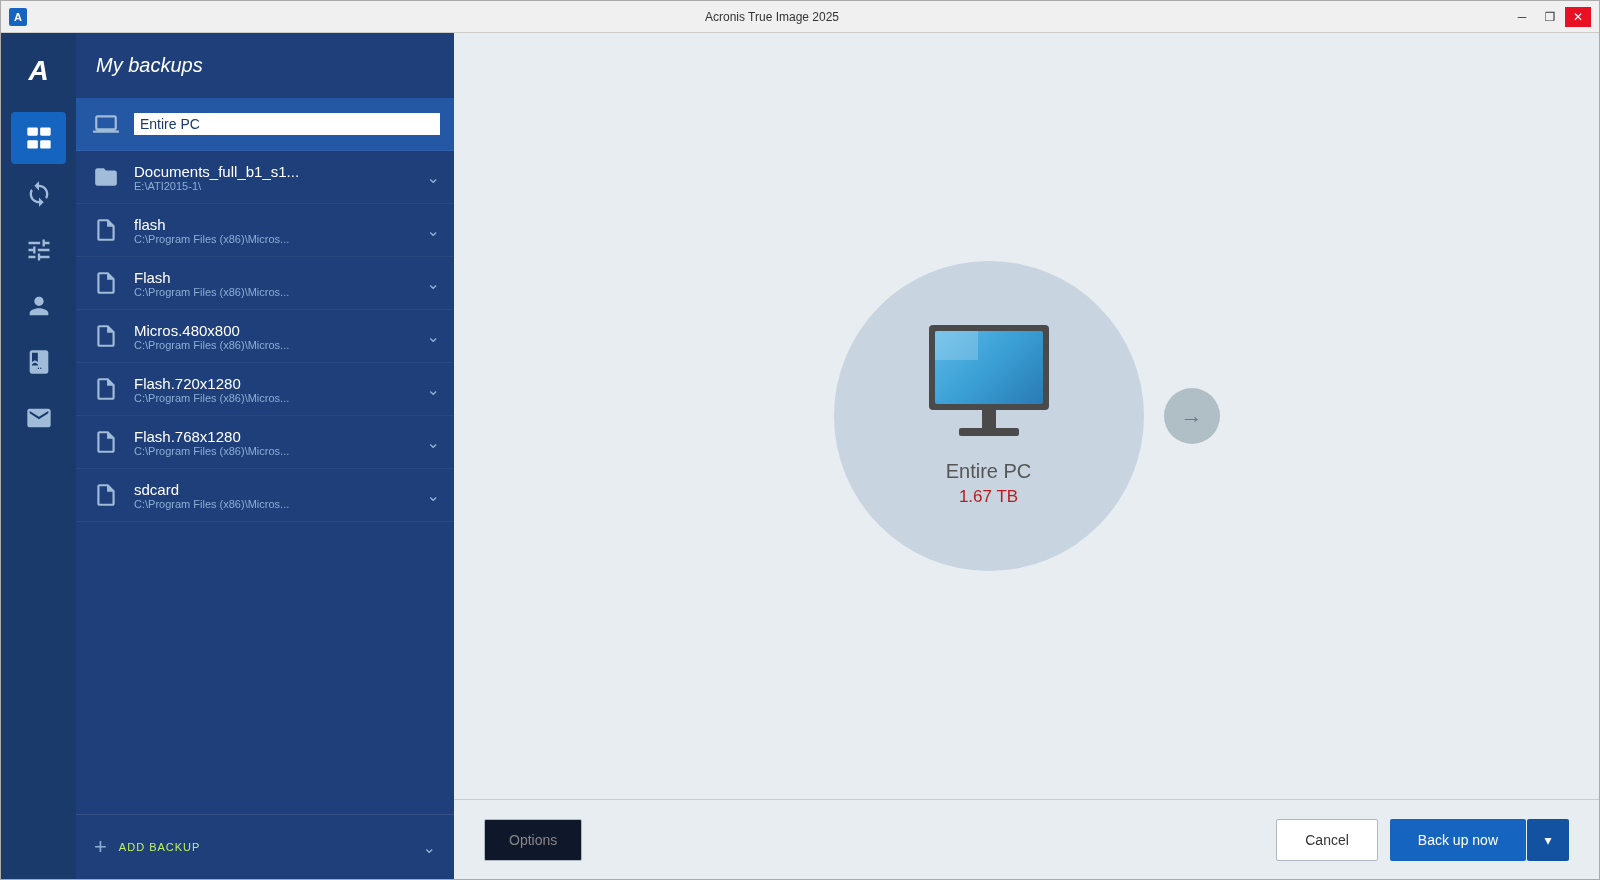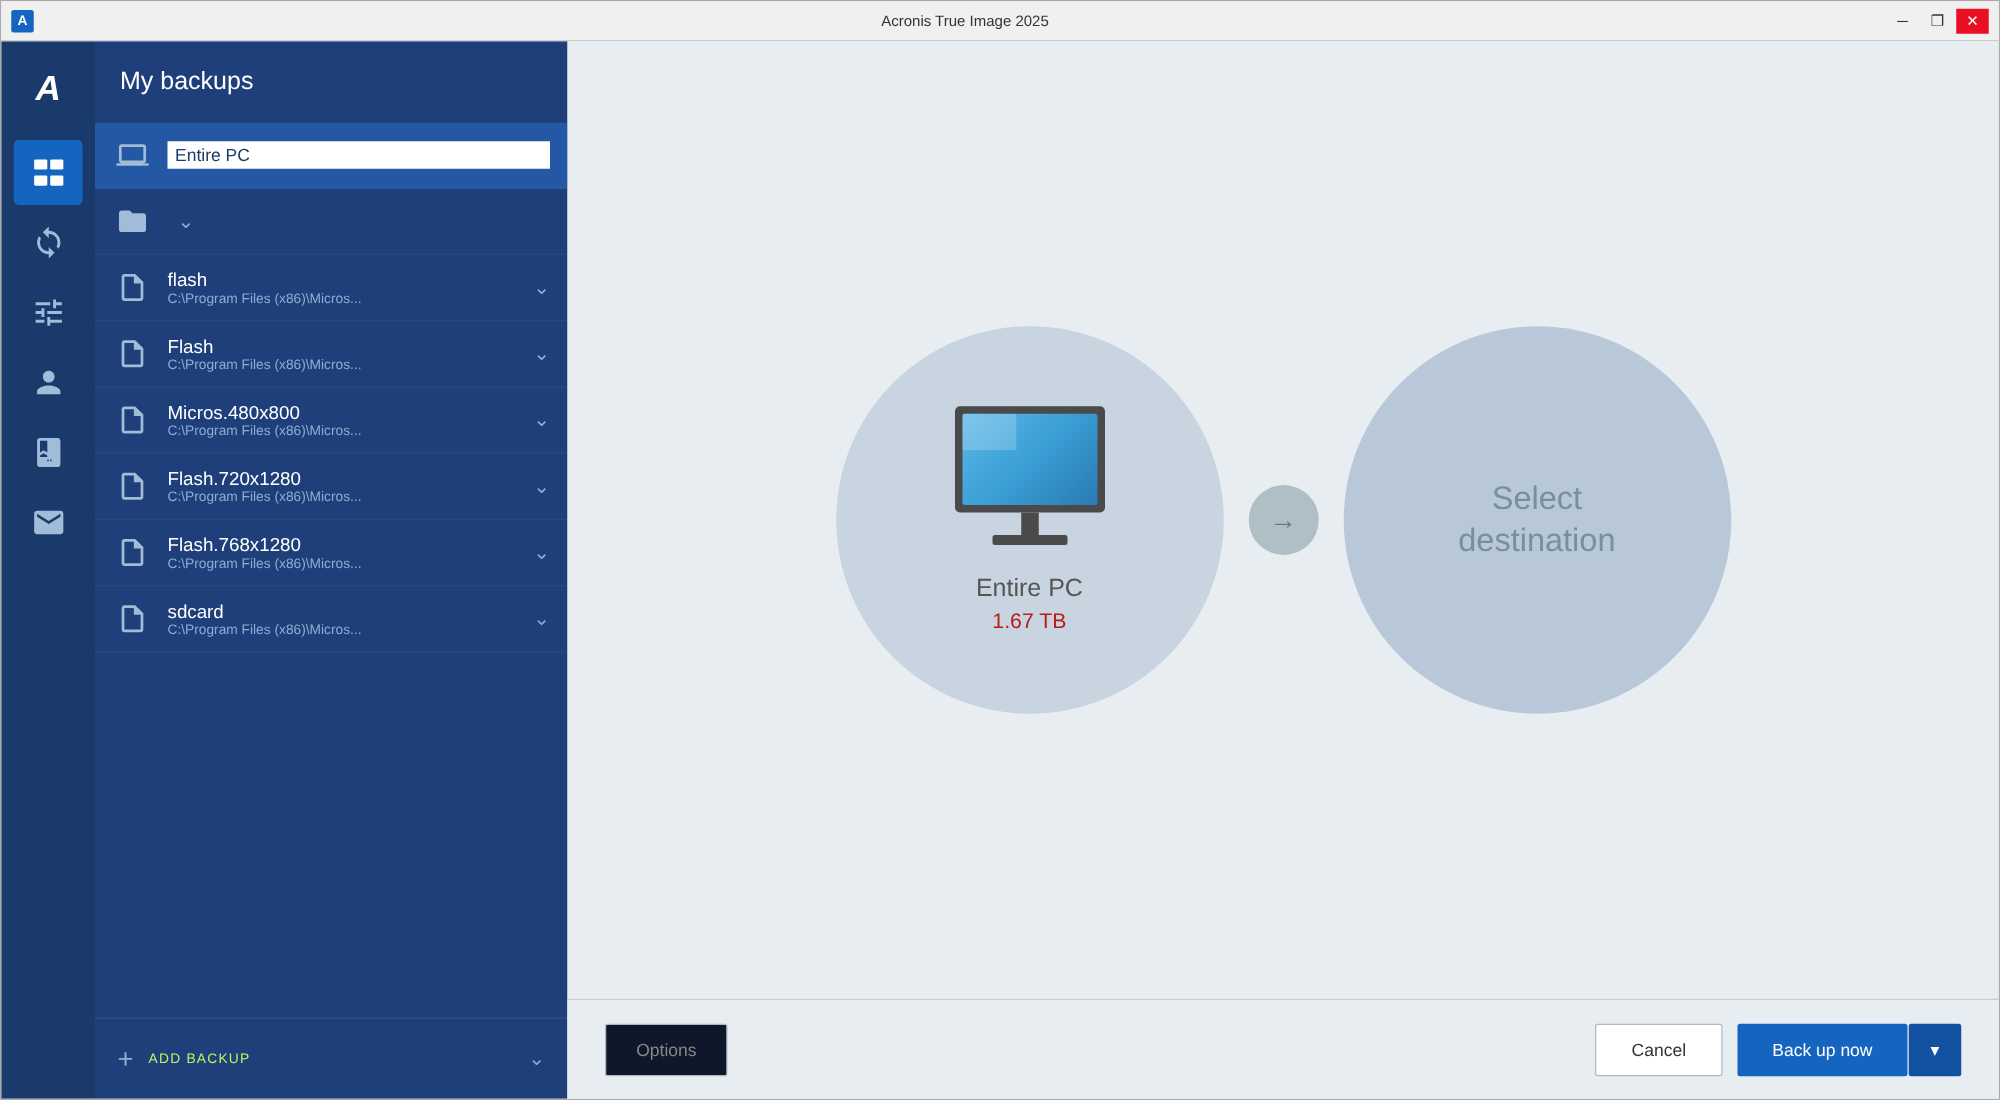--- a/index.html
+++ b/index.html
@@ -133,20 +133,21 @@
       height: 65px;
       display: flex;
       align-items: center;
       padding: 0 20px;
     }
 
     .panel-header-title {
       color: white;
       font-size: 20px;
       font-weight: 400;
+      font-style: italic;
     }
 
     .backup-items {
       flex: 1;
       overflow-y: auto;
     }
 
     .backup-item {
       display: flex;
       align-items: center;
@@ -525,20 +526,24 @@
           <div class="backup-item-info">
             <input class="backup-item-name-input" type="text" value="Entire PC" style="">
           </div>
         </div>
 
         <div class="backup-item">
           <div class="backup-item-icon">
             <svg viewBox="0 0 24 24">
               <path d="M10 4H4c-1.1 0-2 .9-2 2v12c0 1.1.9 2 2 2h16c1.1 0 2-.9 2-2V8c0-1.1-.9-2-2-2h-8l-2-2z"></path>
             </svg>
+          </div>
+          <div class="backup-item-info">
+            <div class="backup-item-name">Documents_full_b1_s1...</div>
+            <div class="backup-item-path">E:\ATI2015-1\</div>
           </div>
           <div class="backup-item-arrow">⌄</div>
         </div>
 
         <div class="backup-item">
           <div class="backup-item-icon">
             <svg viewBox="0 0 24 24">
               <path d="M14 2H6c-1.1 0-2 .9-2 2v16c0 1.1.9 2 2 2h12c1.1 0 2-.9 2-2V8l-6-6zm4 18H6V4h7v5h5v11z"></path>
             </svg>
           </div>
@@ -638,25 +643,20 @@
               </div>
             </div>
             <div class="circle-label">Entire PC</div>
             <div class="circle-sublabel">1.67 TB</div>
           </div>
 
           <div class="arrow-circle">
             <span>→</span>
           </div>
 
-          <div class="dest-circle">
-            <div class="dest-circle-text">
-              Select<br>destination
-            </div>
-          </div>
 
         </div>
       </div>
 
       <div class="bottom-bar">
         <button class="options-btn">Options</button>
         <div class="spacer"></div>
         <button class="cancel-btn">Cancel</button>
         <div class="backup-btn-group">
           <button class="backup-btn">Back up now</button>

